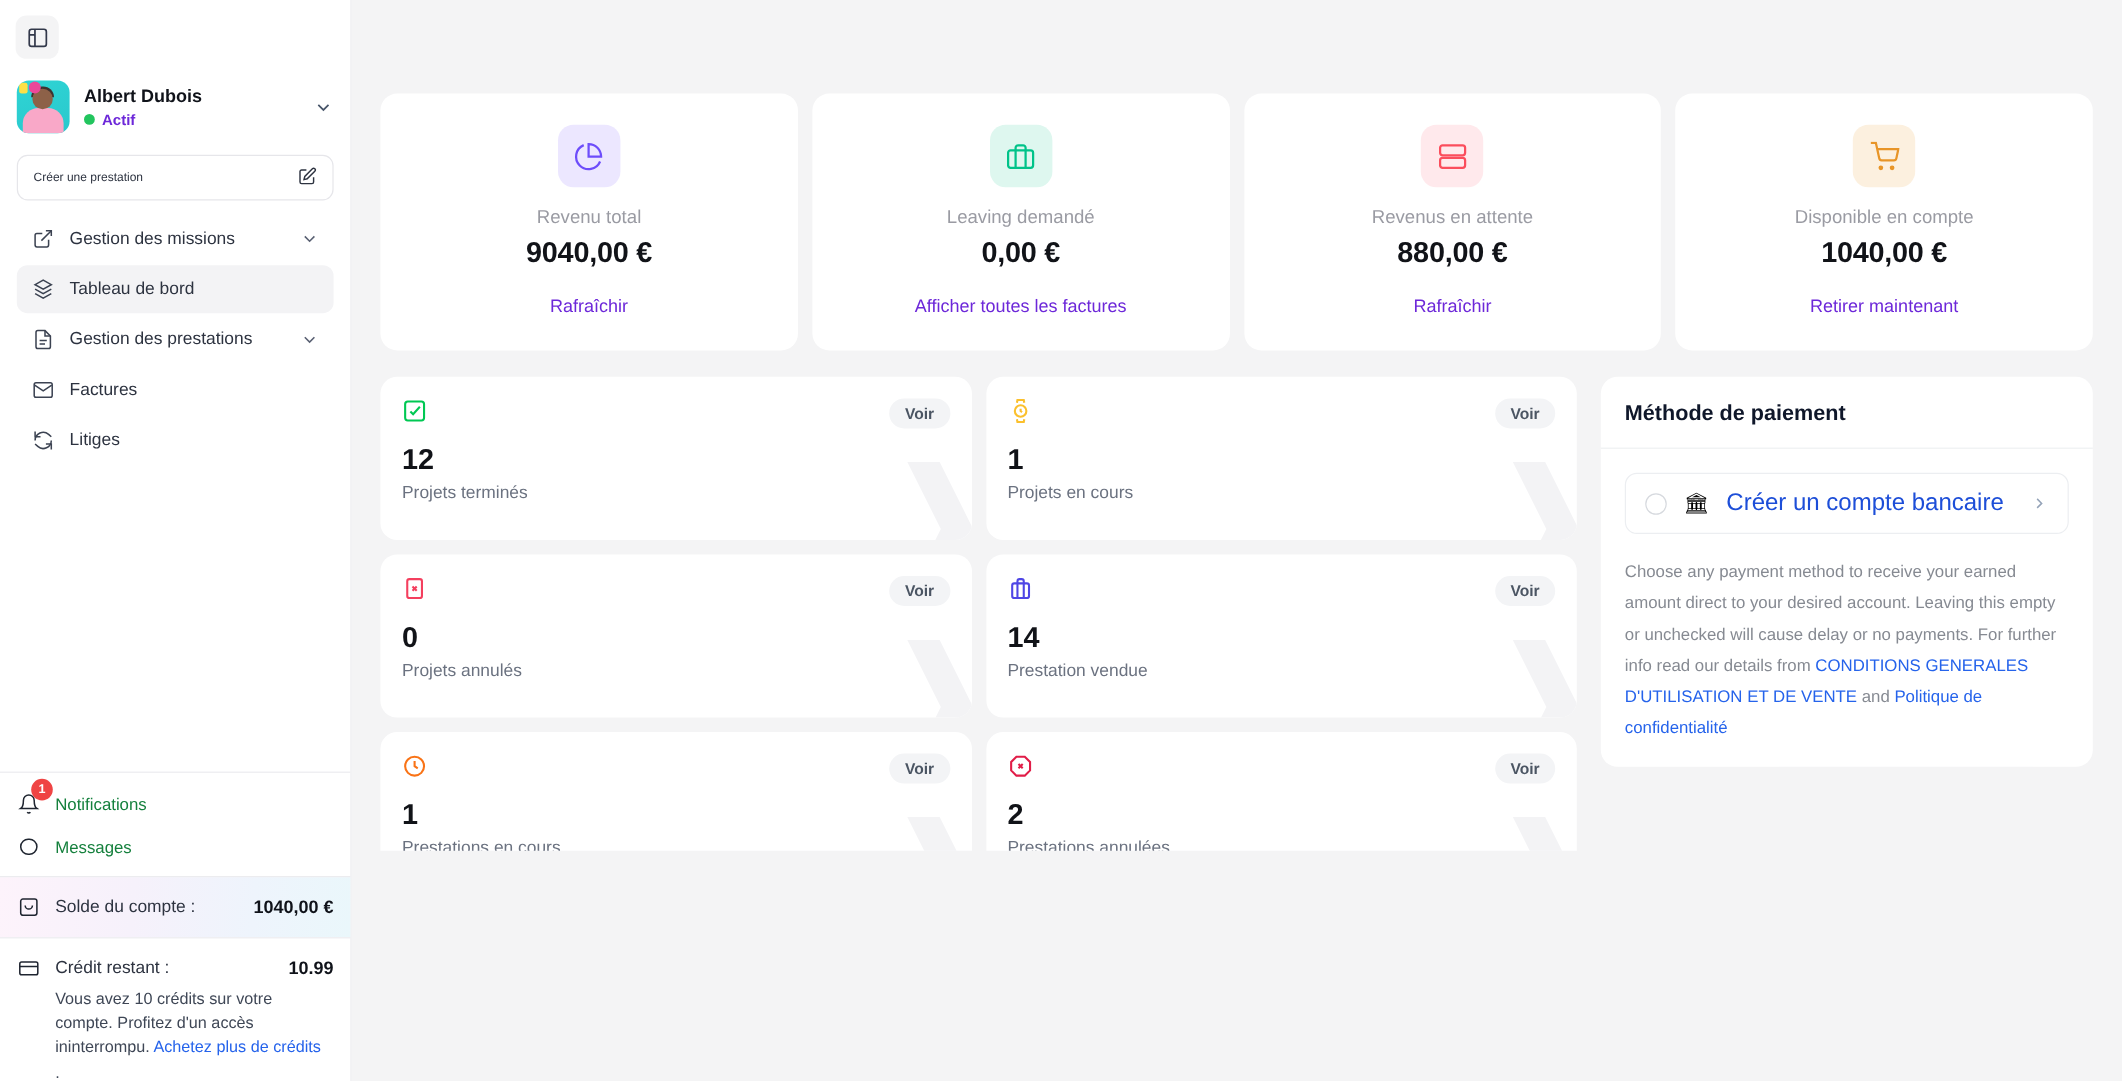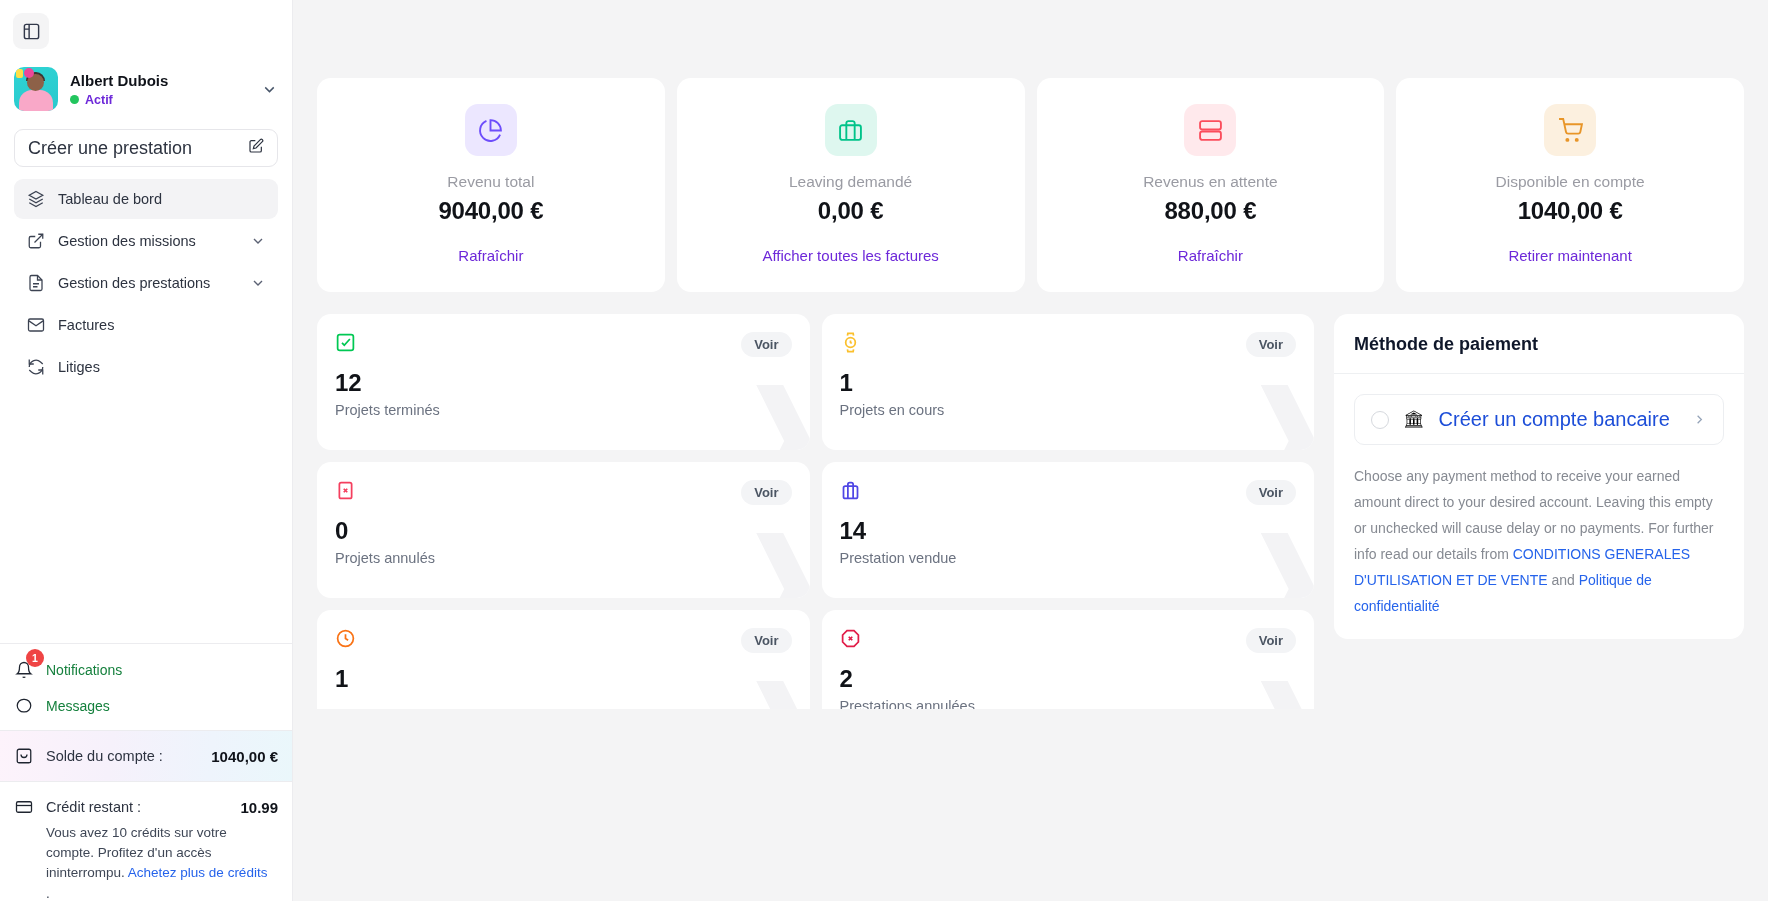--- a/index.html
+++ b/index.html
@@ -53,21 +53,21 @@
   .pstatus .led { width:9px; height:9px; border-radius:50%; background:#22c55e; }
   .pstatus span { font-size: 12.5px; font-weight: 700; color: #6d28d9; }
   .chev-prof { margin-left: auto; color:#475569; display:flex; }
 
   .create-btn {
     margin: 2px 14px 0 14px;
     height: 38px; border: 1px solid #e6e6ea; border-radius: 9px;
     display: flex; align-items: center; justify-content: space-between;
     padding: 0 13px; cursor: pointer; background:#fff;
   }
-  .create-btn span { font-size: 18px; color:#2d3340;text-align:right; }
+  .create-btn span { font-size: 10px; color:#2d3340;text-align:right; }
 
   .nav { margin-top: 12px; padding: 0 14px; display:flex; flex-direction:column; gap: 2px; }
   .nav-item {
     display: flex; align-items: center; gap: 13px;
     height: 40px; padding: 0 12px; border-radius: 9px; cursor: pointer;
     color: #2d3340; font-size: 14.5px;
   }
   .nav-item.active { background:#f3f3f5; }
   .nav-item .ico { display:flex; width:19px; justify-content:center; color:#3c4352; }
   .nav-item .chev { margin-left:auto; display:flex; color:#5a6173; }
@@ -206,44 +206,44 @@
       <span>Créer une prestation</span>
       <span>
         <svg width="16" height="16" viewBox="0 0 24 24" fill="none" stroke="#2d3340" stroke-width="1.8">
           <path d="M11 4H5a2 2 0 00-2 2v13a2 2 0 002 2h13a2 2 0 002-2v-6"></path>
             <path d="M18.5 2.5a2.1 2.1 0 013 3L12 15l-4 1 1-4z"></path>
         </svg>
       </span>
     </div>
 
     <nav class="nav">
-      <div class="nav-item active">
-        <span class="ico">
-          <svg width="18" height="18" viewBox="0 0 24 24" fill="none" stroke="currentColor" stroke-width="1.7">
-              <path d="M12 2l9 5-9 5-9-5 9-5z"></path>
-              <path d="M3 12l9 5 9-5"></path>
-              <path d="M3 17l9 5 9-5"></path>
-            </svg>
-        </span>
-        <span>Tableau de bord</span>
-      </div>
       <div class="nav-item">
         <span class="ico">
           <svg width="18" height="18" viewBox="0 0 24 24" fill="none" stroke="currentColor" stroke-width="1.7">
               <path d="M18 13v6a2 2 0 01-2 2H5a2 2 0 01-2-2V8a2 2 0 012-2h6"></path>
               <path d="M15 3h6v6"></path>
               <path d="M10 14L21 3"></path>
             </svg>
         </span>
         <span>Gestion des missions</span>
         <span class="chev">
           <svg width="16" height="16" viewBox="0 0 24 24" fill="none" stroke="currentColor" stroke-width="2">
               <path d="M6 9l6 6 6-6"></path>
             </svg>
         </span>
+      </div>
+      <div class="nav-item active">
+        <span class="ico">
+          <svg width="18" height="18" viewBox="0 0 24 24" fill="none" stroke="currentColor" stroke-width="1.7">
+              <path d="M12 2l9 5-9 5-9-5 9-5z"></path>
+              <path d="M3 12l9 5 9-5"></path>
+              <path d="M3 17l9 5 9-5"></path>
+            </svg>
+        </span>
+        <span>Tableau de bord</span>
       </div>
       <div class="nav-item">
         <span class="ico">
           <svg width="18" height="18" viewBox="0 0 24 24" fill="none" stroke="currentColor" stroke-width="1.7">
               <path d="M14 2H6a2 2 0 00-2 2v16a2 2 0 002 2h12a2 2 0 002-2V8z"></path>
               <path d="M14 2v6h6"></path>
               <path d="M8 13h8M8 17h6"></path>
             </svg>
         </span>
         <span>Gestion des prestations</span>
@@ -456,20 +456,21 @@
             <div class="mini-top">
               <span>
                 <svg width="21" height="21" viewBox="0 0 24 24" fill="none" stroke="#f97316" stroke-width="2">
                     <circle cx="12" cy="12" r="9"></circle>
                     <path d="M12 7v5l3 2"></path>
                   </svg>
               </span>
               <span class="voir">Voir</span>
             </div>
             <div class="mini-num">1</div>
+            <div class="mini-lbl">Prestations en cours</div>
           </div>
 
           <div class="mini">
             <div class="wm">❱</div>
             <div class="mini-top">
               <span>
                 <svg width="21" height="21" viewBox="0 0 24 24" fill="none" stroke="#e11d48" stroke-width="2">
                     <path d="M8 3h8l5 5v8l-5 5H8l-5-5V8z"></path>
                     <path d="M10 10l4 4M14 10l-4 4"></path>
                   </svg>

